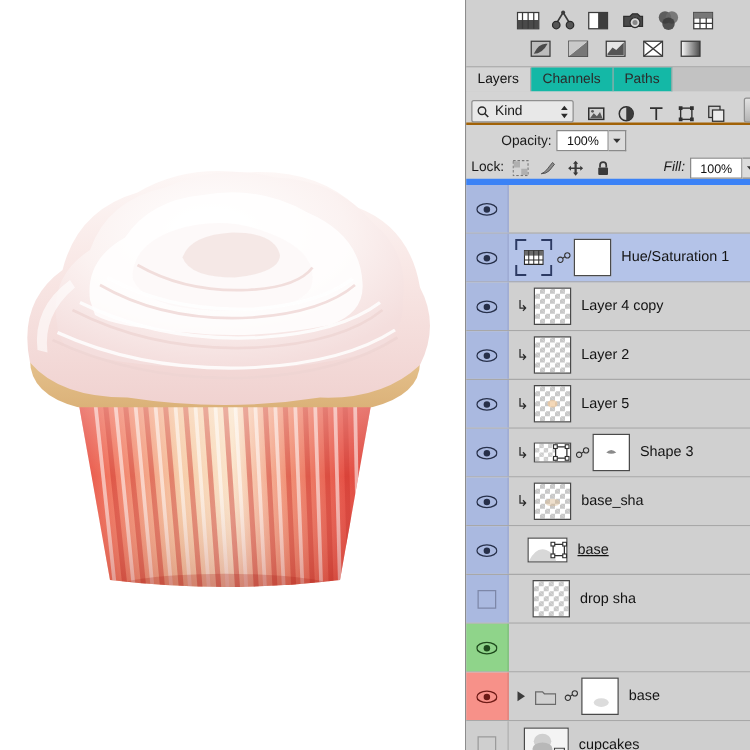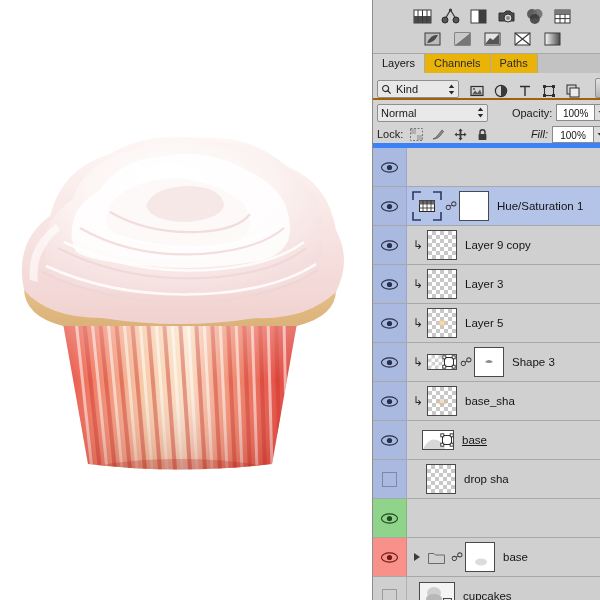--- a/index.html
+++ b/index.html
@@ -48,21 +48,21 @@
   .tabbar{
     position:relative;height:20px;background:#c9c9c9;
     border-top:1px solid #a8a8a8;
     display:flex;align-items:flex-end;
     box-sizing:border-box;
   }
   .tab{
     height:19px;line-height:19px;padding:0 9px;
     font-size:11px;color:#2b2b2b;
     border-right:1px solid #a9a9a9;
-    background:#eab308;
+    background:#14b8a6;
     box-sizing:border-box;
     cursor:pointer;white-space:nowrap;
   }
   .tab.active{
     background:#d4d4d4;color:#111;
   }
   .tabbar-fill{flex:1;background:#c2c2c2;height:19px;border-bottom:0;}
 
   
   .filter-row{
@@ -447,27 +447,20 @@
         </svg>
         <svg class="fil-ico" viewBox="0 0 14 14">
           <rect x="1" y="1" width="9" height="9" fill="#d0d0d0" stroke="#2f2f2f" stroke-width="1"></rect>
           <rect x="4" y="4" width="9" height="9" fill="#ececec" stroke="#2f2f2f" stroke-width="1"></rect>
         </svg>
       </div>
       <div class="fil-toggle"></div>
     </div>
 
     <div class="blend-row">
-      <div class="blend-select">
-        <span class="txt">Normal</span>
-        <svg width="7" height="11" viewBox="0 0 7 11">
-          <path d="M3.5 0.5 L6.2 4 L0.8 4 Z" fill="#2a2a2a"></path>
-          <path d="M3.5 10.5 L6.2 7 L0.8 7 Z" fill="#2a2a2a"></path>
-        </svg>
-      </div>
       <span class="lbl">Opacity:</span>
       <div class="numbox">100%</div>
       <div class="mini-arrow">
         <svg width="7" height="5" viewBox="0 0 7 5">
           <path d="M0.5 1 L3.5 4.3 L6.5 1 Z" fill="#333"></path>
         </svg>
       </div>
     </div>
 
     <div class="lock-row">
@@ -546,35 +539,35 @@
       <div class="lrow">
         <div class="eye-cell">
           <svg width="17" height="11" viewBox="0 0 17 11">
             <ellipse cx="8.5" cy="5.5" rx="8" ry="4.6" fill="none" stroke="#27304a" stroke-width="1.1"></ellipse>
             <circle cx="8.5" cy="5.5" r="2.6" fill="#27304a"></circle>
           </svg>
         </div>
         <div class="row-body">
           <span class="clip-arrow">↳</span>
           <div class="thumb checker"></div>
-          <span class="lname">Layer 9 copy</span>
+          <span class="lname">Layer 4 copy</span>
         </div>
       </div>
 
       <div class="lrow">
         <div class="eye-cell">
           <svg width="17" height="11" viewBox="0 0 17 11">
             <ellipse cx="8.5" cy="5.5" rx="8" ry="4.6" fill="none" stroke="#27304a" stroke-width="1.1"></ellipse>
             <circle cx="8.5" cy="5.5" r="2.6" fill="#27304a"></circle>
           </svg>
         </div>
         <div class="row-body">
           <span class="clip-arrow">↳</span>
           <div class="thumb checker"></div>
-          <span class="lname">Layer 3</span>
+          <span class="lname">Layer 2</span>
         </div>
       </div>
 
       <div class="lrow">
         <div class="eye-cell">
           <svg width="17" height="11" viewBox="0 0 17 11">
             <ellipse cx="8.5" cy="5.5" rx="8" ry="4.6" fill="none" stroke="#27304a" stroke-width="1.1"></ellipse>
             <circle cx="8.5" cy="5.5" r="2.6" fill="#27304a"></circle>
           </svg>
         </div>

